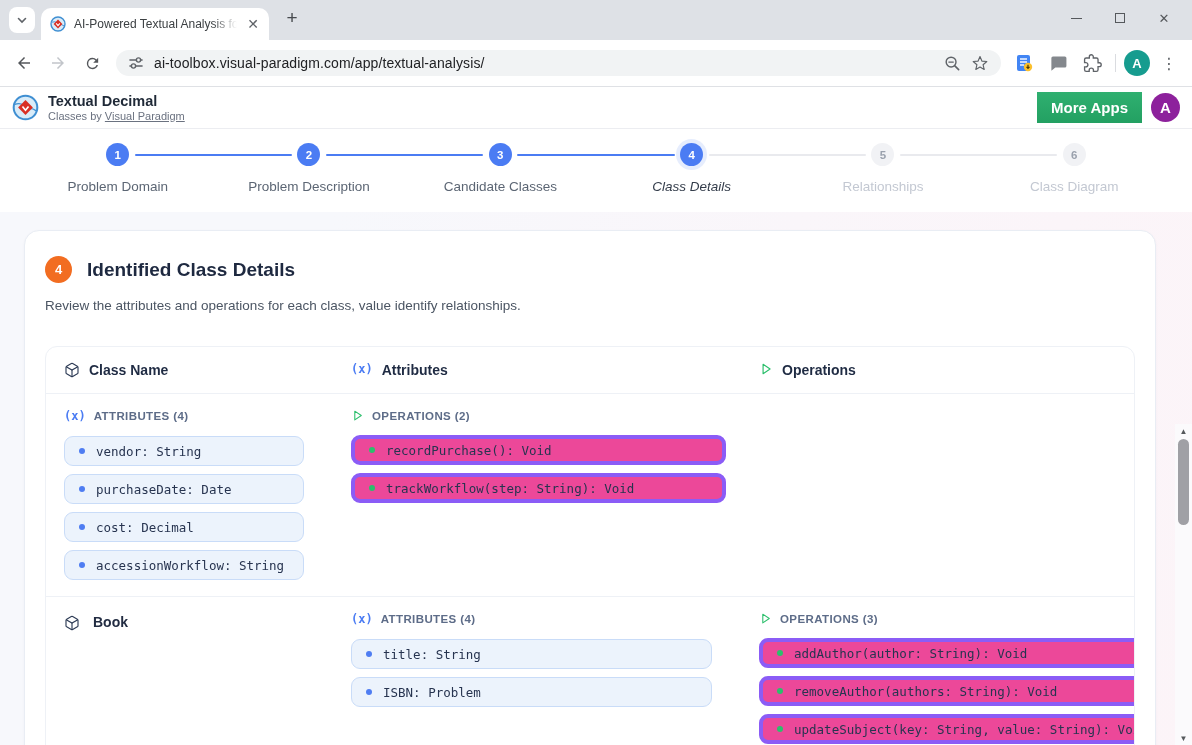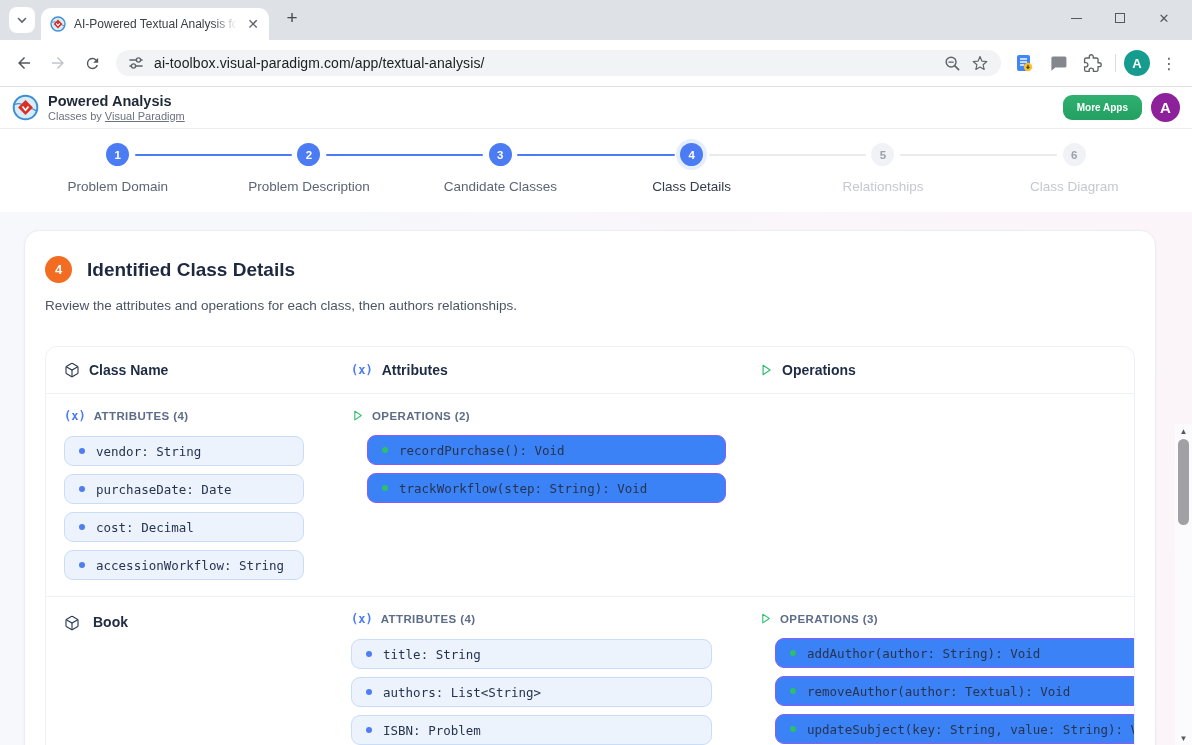--- a/index.html
+++ b/index.html
@@ -30,62 +30,62 @@
   .chrome-divider { height:1px; background:#dfe1e5; }
 
   
   .app-header { height:42px; background:#fff; border-bottom:1px solid #ecedf1; display:flex; align-items:center; padding:0 12px; }
   .app-logo { width:27px; height:27px; }
   .app-titles { margin-left:9px; line-height:1.15; }
   .app-title { font-size:14.5px; font-weight:700; color:#1f2937; }
   .app-sub { font-size:11px; color:#6b7280; }
   .app-sub a { color:#6b7280; text-decoration:underline; cursor:pointer; }
   .app-header-right { margin-left:auto; display:flex; align-items:center; gap:9px; }
-  .more-apps { background:linear-gradient(180deg,#2fb070,#23a062); color:#fff; font-size:10px; font-weight:700; border:none; border-radius:9px; padding:7px 14px; cursor:pointer; }
+  .more-apps { background:linear-gradient(180deg,#2fb070,#23a062); color:#fff; font-size:15px; font-weight:700; border:none; border-radius:0; padding:7px 14px; cursor:pointer; }
   .user-avatar { width:29px; height:29px; border-radius:50%; background:#8d219c; color:#fff; font-weight:700; font-size:15px; display:flex; align-items:center; justify-content:center; }
 
   
   .stepper { height:80px; background:#fff; display:flex; padding:14px 22px 0; }
   .step { flex:1; display:flex; flex-direction:column; align-items:center; position:relative; }
   .step-circle { width:23px; height:23px; border-radius:50%; display:flex; align-items:center; justify-content:center; font-size:11.5px; font-weight:700; z-index:1; }
   .step.done .step-circle, .step.active .step-circle { background:#4b7cf3; color:#fff; }
   .step.active .step-circle { box-shadow:0 0 0 4px rgba(75,124,243,.14); }
   .step.todo .step-circle { background:#f1f2f5; color:#9aa1ad; }
   .step:not(:first-child)::before { content:""; position:absolute; top:10.5px; height:2.5px; left:calc(-50% + 17px); right:calc(50% + 17px); background:#e9eaee; border-radius:2px; }
   .step.line-blue::before { background:#4b7cf3; }
   .step-label { margin-top:13px; font-size:13.5px; color:#5c6674; }
-  .step.active .step-label { color:#343d4b; }
+  .step.active .step-label { color:#343d4b;font-style:italic; }
   .step.todo .step-label { color:#c3c8d2; }
 
   
   .content { position:absolute; top:212px; left:0; right:0; bottom:0; background:linear-gradient(105deg,#f7f8fc 25%,#faf6fa 60%,#fcf4f8 100%); }
   .card { position:absolute; left:24px; right:36px; top:18px; height:700px; background:#fff; border:1px solid #e9edf4; border-radius:15px; box-shadow:0 1px 3px rgba(40,50,80,.04); padding:25px 20px; }
   .card-head { display:flex; align-items:center; gap:15px; }
   .step-badge { width:27px; height:27px; border-radius:50%; background:#f26d21; color:#fff; font-size:13px; font-weight:700; display:flex; align-items:center; justify-content:center; flex:none; }
   .card-title { font-size:19px; font-weight:700; color:#1e2940; }
   .card-sub { margin-top:15px; font-size:13.5px; color:#4b5563; }
 
   .ctable { margin-top:33px; border:1px solid #eef1f6; border-radius:12px; overflow:hidden; }
   .thead, .trow { display:grid; grid-template-columns:287px 408px 1fr; }
   .thead { border-bottom:1px solid #eef1f6; }
-  .th { display:flex; align-items:center; gap:9px; padding:15px 18px; font-size:14px; font-weight:700; color:#1f2b43; }
+  .th { display:flex; align-items:flex-start; gap:9px; padding:15px 18px; font-size:14px; font-weight:700; color:#1f2b43; }
   .trow { border-bottom:1px solid #eef1f6; }
   .trow:last-child { border-bottom:none; }
   .cell { padding:15px 18px 16px; }
   .cell-class { display:flex; align-items:flex-start; gap:13px; padding-top:17px; }
   .cls-name { font-size:14px; font-weight:700; color:#222c42; }
   .sec-label { display:flex; align-items:center; gap:8px; margin-bottom:13px; }
   .sec-text { font-size:11.5px; font-weight:700; letter-spacing:.4px; color:#5d6c88; }
   .attr-glyph { font-family:"DejaVu Sans Mono",monospace; font-size:12px; font-weight:700; color:#4b7cf3; }
   .chips { display:flex; flex-direction:column; gap:8px; }
   .cell-attrs .chips, .cell-attrs .sec-label { margin-right:11px; }
   .cell-ops { padding-right:15px; }
   .chip { height:30px; border-radius:9px; display:flex; align-items:center; gap:11px; padding:0 14px; cursor:pointer; }
   .chip.attr { background:#ecf3fc; border:1px solid #c9dcf8; }
-  .chip.op { background:#3b82f6; border:1px solid #8b5cf6;margin-left:16px; }
+  .chip.op { background:#ec4899; border:4px solid #8b5cf6; }
   .dot { width:6px; height:6px; border-radius:50%; flex:none; }
   .chip.attr .dot { background:#4f7df2; }
   .chip.op .dot { background:#2cbf6c; }
   .chip-text { font-family:"DejaVu Sans Mono","Liberation Mono",monospace; font-size:12.5px; color:#273450; white-space:nowrap; }
 
   
   .scrollbar { position:absolute; top:212px; right:0; bottom:0; width:17px; background:#fbfafc; display:flex; flex-direction:column; align-items:center; }
   .sb-arrow { color:#55585c; font-size:8px; height:14px; line-height:15px; flex:none; }
   .sb-arrow.down { position:absolute; bottom:0; }
   .sb-thumb { width:11px; height:86px; background:#a0a0a5; border-radius:6px; margin-top:1px; }
@@ -185,21 +185,21 @@
 <div class="chrome-divider"></div>
 
 <div class="app-header">
   <svg class="app-logo" viewBox="0 0 16 16">
     <circle cx="8" cy="8" r="7" fill="#d9ecf9" stroke="#3f8fd2" stroke-width="1.2"></circle>
     <path d="M8 7.2 A 6.5 6.5 0 0 0 1.6 6.2 M8 9 A 6.5 6.5 0 0 1 14.4 10" stroke="#3f8fd2" stroke-width="0.8" fill="none"></path>
     <rect x="4.9" y="4.9" width="6.2" height="6.2" fill="#d93025" transform="rotate(45 8 8)"></rect>
     <path d="M6.2 7.4 L8 9.6 L9.8 7.4" fill="none" stroke="#fff" stroke-width="1"></path>
   </svg>
   <div class="app-titles">
-    <div class="app-title">Powered Analysis</div>
+    <div class="app-title">Textual Decimal</div>
     <div class="app-sub"><span>Classes by </span><a>Visual Paradigm</a></div>
   </div>
   <div class="app-header-right">
     <button class="more-apps">More Apps</button>
     <div class="user-avatar">A</div>
   </div>
 </div>
 
 <div class="stepper" id="stepper">
   <div class="step done">
@@ -232,21 +232,21 @@
     <div class="step-label">Class Diagram</div>
   </div>
 </div>
 
 <div class="content">
   <div class="card">
     <div class="card-head">
       <div class="step-badge">4</div>
       <div class="card-title">Identified Class Details</div>
     </div>
-    <div class="card-sub">Review the attributes and operations for each class, then authors relationships.</div>
+    <div class="card-sub">Review the attributes and operations for each class, value identify relationships.</div>
 
     <div class="ctable">
       <div class="thead">
         <div class="th">
           <svg width="16" height="16" viewBox="0 0 24 24">
               <path d="M21 16V8a2 2 0 0 0-1-1.73l-7-4a2 2 0 0 0-2 0l-7 4A2 2 0 0 0 3 8v8a2 2 0 0 0 1 1.73l7 4a2 2 0 0 0 2 0l7-4A2 2 0 0 0 21 16z" fill="none" stroke="#2d3b55" stroke-width="1.7"></path>
               <polyline points="3.3 7 12 12 20.7 7" fill="none" stroke="#2d3b55" stroke-width="1.7"></polyline>
               <line x1="12" y1="22" x2="12" y2="12" stroke="#2d3b55" stroke-width="1.7"></line>
             </svg>
           <span>Class Name</span>
@@ -322,43 +322,39 @@
         <span class="attr-glyph">(x)</span>
         <span class="sec-text">ATTRIBUTES (4)</span>
       </div>
       <div class="chips attr-chips">
                 <div class="chip attr">
                   <span class="dot"></span>
                   <span class="chip-text">title: String</span>
                 </div>
                 <div class="chip attr">
                   <span class="dot"></span>
-                  <span class="chip-text">authors: List&lt;String&gt;</span>
-                </div>
-                <div class="chip attr">
-                  <span class="dot"></span>
                   <span class="chip-text">ISBN: Problem</span>
                 </div>
               </div>
     </div>
     <div class="cell cell-ops">
       <div class="sec-label">
         <svg width="13" height="13" viewBox="0 0 24 24">
                   <polygon points="7,4 19,12 7,20" fill="none" stroke="#2cbf6c" stroke-width="2" stroke-linejoin="round"></polygon>
                 </svg>
         <span class="sec-text">OPERATIONS (3)</span>
       </div>
       <div class="chips op-chips">
                 <div class="chip op">
                   <span class="dot"></span>
                   <span class="chip-text">addAuthor(author: String): Void</span>
                 </div>
                 <div class="chip op">
                   <span class="dot"></span>
-                  <span class="chip-text">removeAuthor(author: Textual): Void</span>
+                  <span class="chip-text">removeAuthor(authors: String): Void</span>
                 </div>
                 <div class="chip op">
                   <span class="dot"></span>
                   <span class="chip-text">updateSubject(key: String, value: String): Void</span>
                 </div>
               </div>
     </div>
   </div>
 </div>
     </div>

